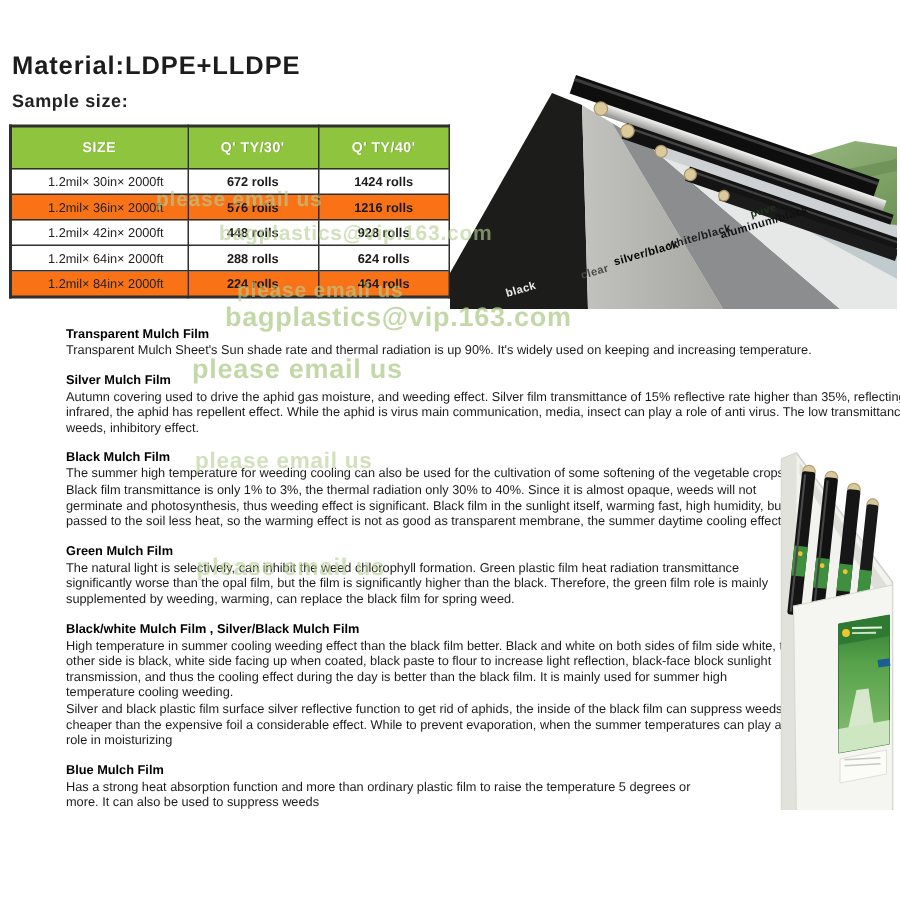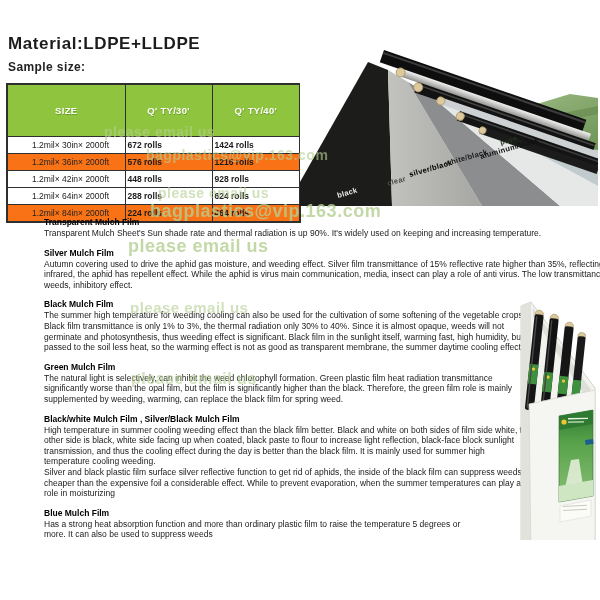--- a/index.html
+++ b/index.html
@@ -5,23 +5,23 @@
   html,body{margin:0;padding:0;background:#ffffff;}
   body{width:600px;height:600px;font-family:"Liberation Sans",sans-serif;}
   #page{position:relative;width:600px;height:540px;background:#fff;overflow:hidden;}
 
   
   #title{position:absolute;left:8px;top:34px;font-size:17px;font-weight:700;letter-spacing:.6px;color:#1c1c1c;}
   #subtitle{position:absolute;left:8px;top:60px;font-size:12px;font-weight:700;letter-spacing:.4px;color:#222;text-align:right;}
 
   
   #size-table{position:absolute;left:6px;top:83px;width:293px;border-collapse:collapse;table-layout:fixed;}
-  #size-table th{background:#8fc43e;color:#ffffff;font-size:9.5px;font-weight:700;padding:20px 0;
+  #size-table th{background:#8fc43e;color:#ffffff;font-size:9.5px;font-weight:700;padding:8px 0;
     border:1px solid #2f2f2f;text-shadow:.5px .5px 0 #6c9c2b;letter-spacing:.3px;}
-  #size-table td{font-size:8.5px;color:#222;padding:3px 2px;border:1px solid #2f2f2f;background:#fff;}
+  #size-table td{font-size:8.5px;color:#222;padding:3px 2px;border:1px solid #2f2f2f;background:#fff;text-align:center;}
   #size-table td.size-cell{text-align:left;padding-left:24px;}
   #size-table tr.alt td{background:#f97316;}
   #size-table{border:2px solid #2f2f2f;}
   #size-table td.qty{font-weight:700;color:#1a1a1a;font-weight:600;}
 
   
   #film-photo{position:absolute;left:300px;top:36px;width:298px;height:170px;}
   #box-photo{position:absolute;left:497px;top:300px;width:102px;height:258px;}
 
   

